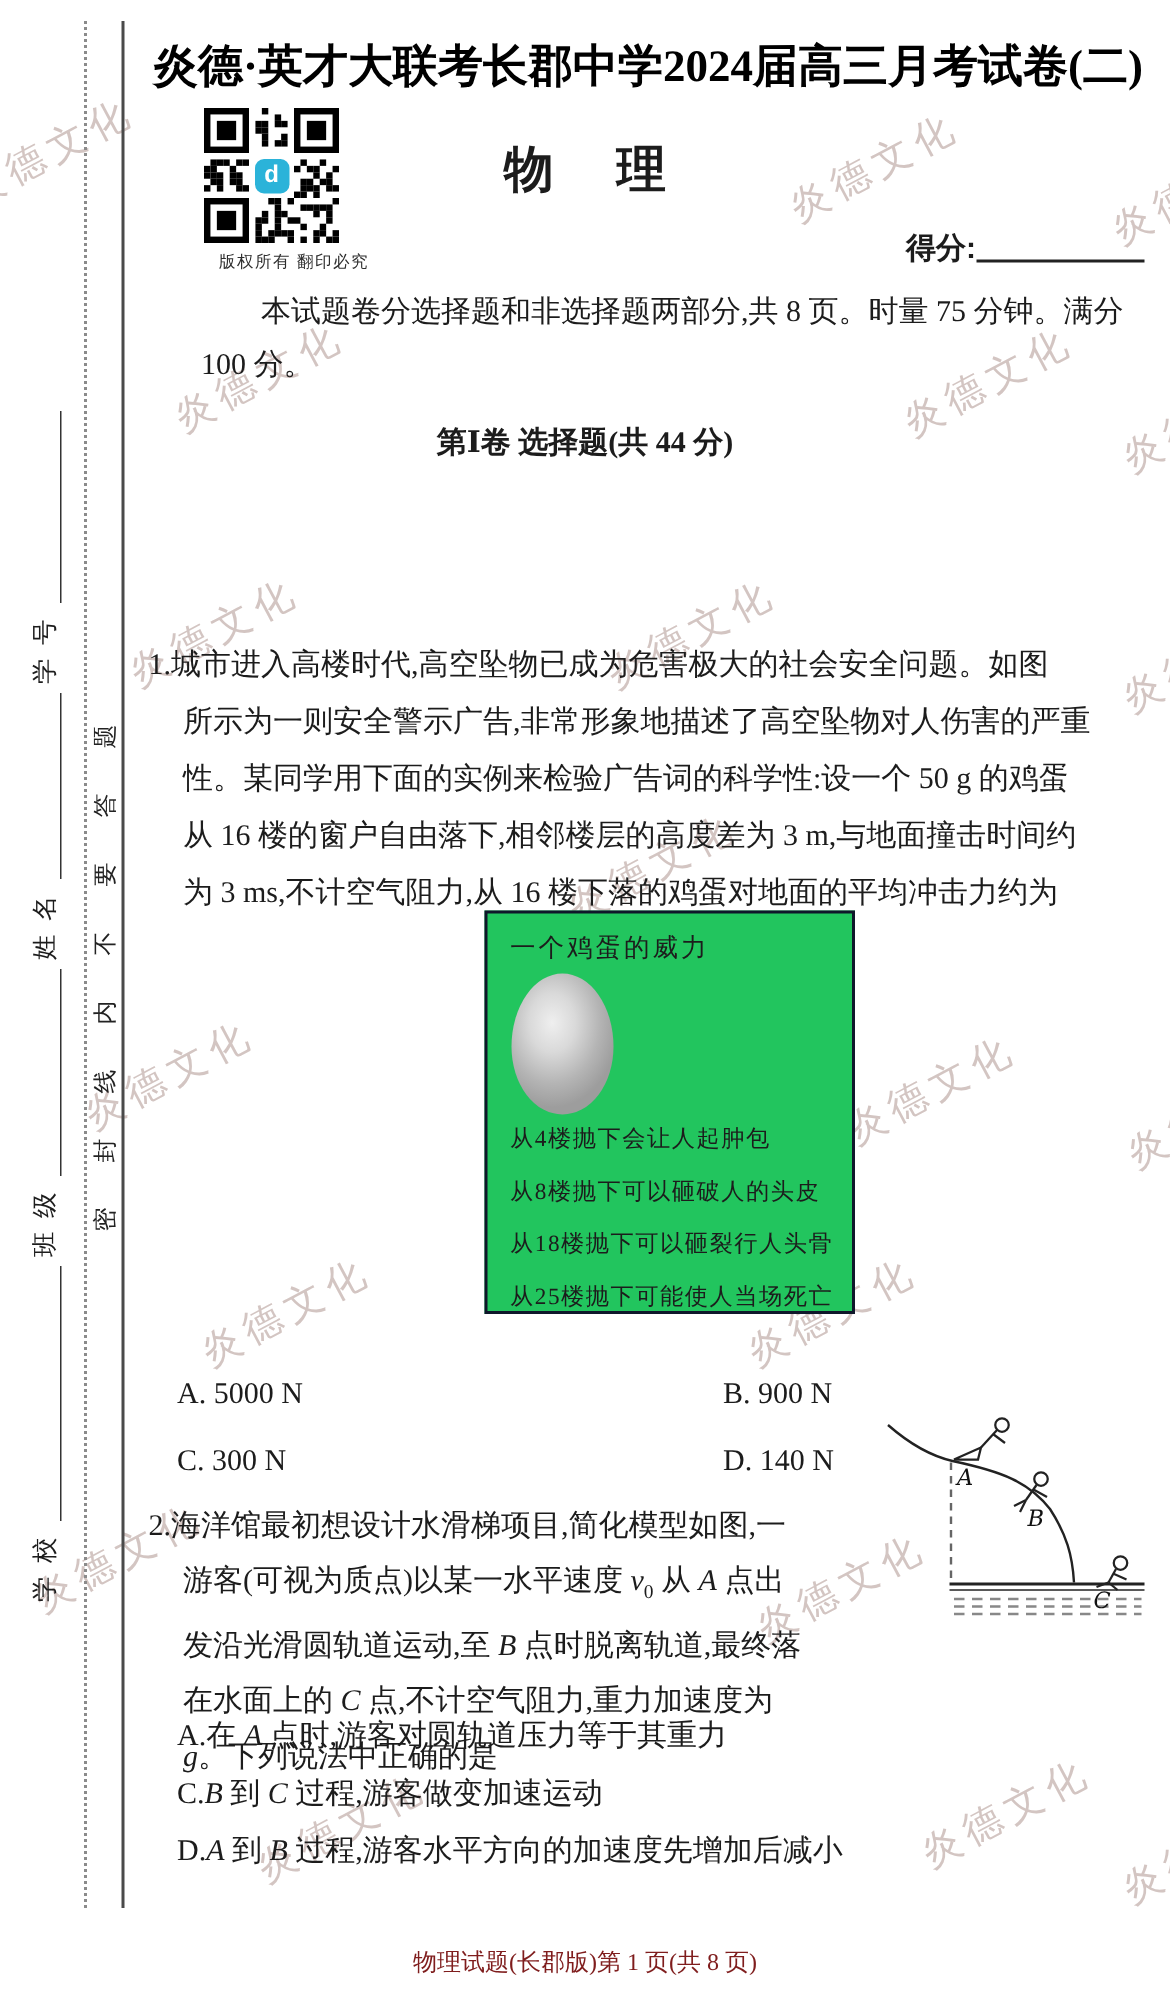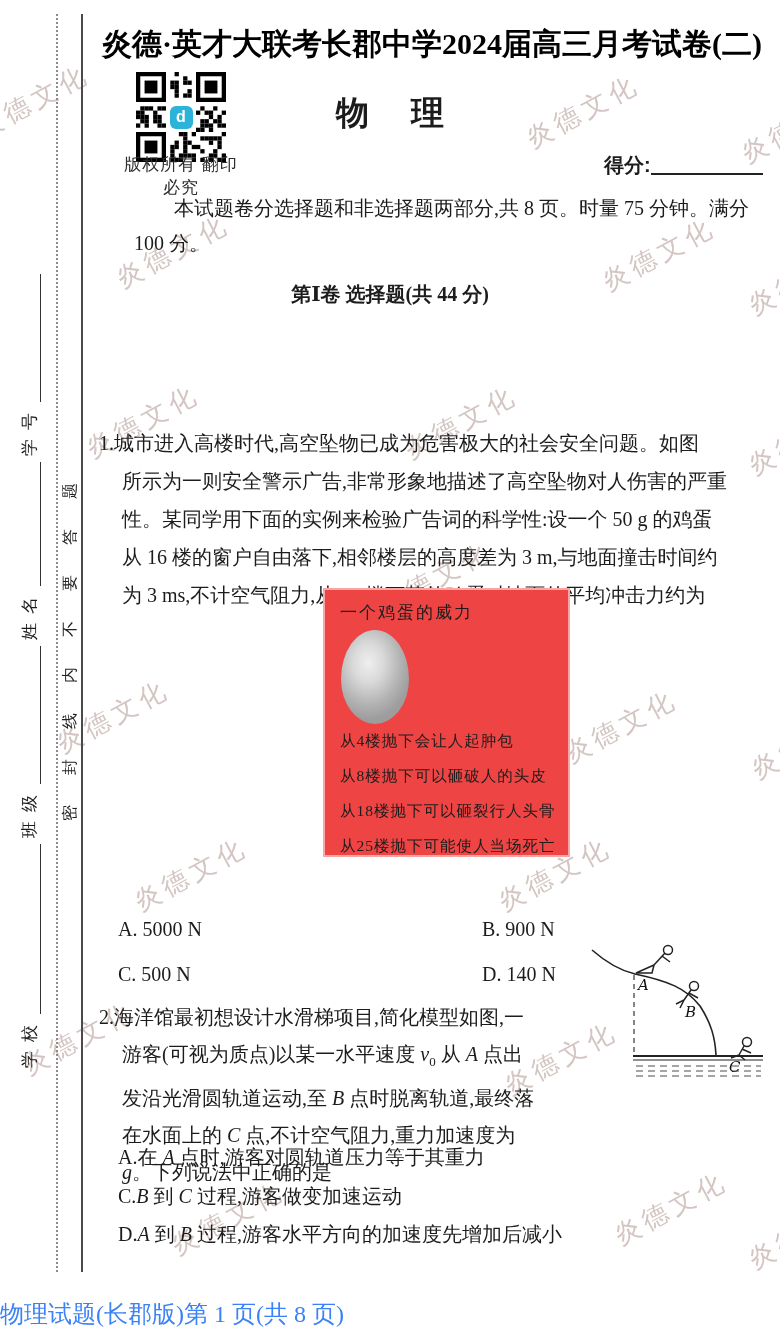--- a/index.html
+++ b/index.html
@@ -27,52 +27,52 @@
   
   .main-title { position:absolute; left:92px; right:8px; top:24px; text-align:center;
                 font-size:30px; font-weight:bold; color:#000; }
   .subject-title { position:absolute; left:0; right:0; top:91px; text-align:center;
                 font-size:33px; font-weight:bold; letter-spacing:42px; text-indent:42px; }
   .qr-box { position:absolute; left:136px; top:72px; width:90px; height:90px; }
   .qr-logo { position:absolute; left:50%; top:50%; transform:translate(-50%,-50%);
              width:28px; height:28px; background:#fff; display:flex; align-items:center; justify-content:center; }
   .qr-logo-d { width:23px; height:23px; border-radius:6px; background:#2bb3d9; color:#fff;
              font:bold 16px "Liberation Sans",sans-serif; display:flex; align-items:center; justify-content:center; }
-  .qr-caption { position:absolute; left:116px; top:153px; width:130px; text-align:center;
-             font-size:17px; color:#2e2e2e; font-family:"Liberation Sans",sans-serif; letter-spacing:1px; }
+  .qr-caption { position:absolute; left:116px; top:167px; width:130px; text-align:right;
+             font-size:11px; color:#2e2e2e; font-family:"Liberation Sans",sans-serif; letter-spacing:1px; }
   .score { position:absolute; left:604px; top:152px; font-size:20px; font-weight:bold;
              font-family:"Liberation Sans",sans-serif; }
   .score-blank { display:inline-block; width:112px; height:21px; border-bottom:2px solid #222; vertical-align:-3px; }
   
   .intro { position:absolute; left:95px; top:191px; width:676px; font-size:20px; line-height:35px; text-indent:2em;margin-left:39px; }
   .section-heading { position:absolute; left:0; right:0; top:281px; text-align:center; font-size:20px; font-weight:bold; }
   .choice-header { position:absolute; left:95px; top:339px; width:680px; font-size:20px; line-height:31px; }
   .q1 { position:absolute; left:99px; top:424px; width:672px; font-size:20px; line-height:38px;
         padding-left:23px; text-indent:-23px; }
   .q2 { position:absolute; left:99px; top:951px; width:515px; font-size:20px; line-height:37px;
         padding-left:23px; text-indent:-23px;margin-top:48px; }
   i { font-style:italic; }
   sub { font-size:0.65em; }
   
-  .fig { position:absolute; left:323px; top:588px; width:243px; height:265px; border:2px solid #fca5a5; background:#ef4444; }
+  .fig { position:absolute; left:323px; top:607px; width:243px; height:265px; border:2px solid #0f172a; background:#22c55e; }
   .fig-title { margin:11px 0 0 15px; font-size:17px; letter-spacing:2px; }
   .egg { position:absolute; left:16px; top:40px; width:68px; height:94px; border-radius:50% 50% 50% 50% / 52% 52% 48% 48%;
          background:radial-gradient(ellipse 65% 60% at 40% 35%, #efefef 0%, #d9d9d9 35%, #b4b4b4 72%, #9d9d9d 100%); }
   .fig-lines { position:absolute; left:15px; top:133px; font-size:15.5px; line-height:35px; letter-spacing:1px; }
   
   .opt { position:absolute; font-size:20px; white-space:nowrap;margin-top:36px; }
   #q1a { left:118px; top:882px; }  #q1b { left:482px; top:882px; }
   #q1c { left:118px; top:927px; }  #q1d { left:482px; top:927px; }
   .q2opts { position:absolute; left:118px; top:1138px; font-size:20px; }
   .q2opts .optline { line-height:38.5px; white-space:nowrap;font-family:Liberation Serif, serif; }
   
   .q2-fig { position:absolute; left:590px; top:938px; width:190px; height:150px; }
   .q2-fig text { font-family:"DejaVu Serif",serif; font-style:italic; font-size:15px; fill:#111; }
   
-  .footer { position:absolute; left:0; right:0; top:1298px; font-size:24px; color:#3b82f6; }
+  .footer { position:absolute; left:0; right:0; top:1298px; text-align:center; font-size:16px; color:#7f1d1d; }
 </style>
 </head>
 <body>
 
 <div class="page">
 
   <div id="wm-layer">
       <span class="wm" style="left: -30px; top: 115px;">炎德文化</span>
       <span class="wm" style="left: 520px; top: 125px;">炎德文化</span>
       <span class="wm" style="left: 735px; top: 140px;">炎德文化</span>
@@ -242,21 +242,21 @@
     <div class="q1">1.城市进入高楼时代,高空坠物已成为危害极大的社会安全问题。如图<br>所示为一则安全警示广告,非常形象地描述了高空坠物对人伤害的严重<br>性。某同学用下面的实例来检验广告词的科学性:设一个 50 g 的鸡蛋<br>从 16 楼的窗户自由落下,相邻楼层的高度差为 3 m,与地面撞击时间约<br>为 3 ms,不计空气阻力,从 16 楼下落的鸡蛋对地面的平均冲击力约为</div>
 
     <div class="fig">
       <div class="fig-title">一个鸡蛋的威力</div>
       <div class="egg"></div>
       <div class="fig-lines">从4楼抛下会让人起肿包<br>从8楼抛下可以砸破人的头皮<br>从18楼抛下可以砸裂行人头骨<br>从25楼抛下可能使人当场死亡</div>
     </div>
 
     <span class="opt" id="q1a">A. 5000 N</span>
     <span class="opt" id="q1b">B. 900 N</span>
-    <span class="opt" id="q1c">C. 500 N</span>
+    <span class="opt" id="q1c">C. 300 N</span>
     <span class="opt" id="q1d">D. 140 N</span>
 
     <div class="q2">2.海洋馆最初想设计水滑梯项目,简化模型如图,一<br>游客(可视为质点)以某一水平速度 <i>v</i><sub>0</sub> 从 <i>A</i> 点出<br>发沿光滑圆轨道运动,至 <i>B</i> 点时脱离轨道,最终落<br>在水面上的 <i>C</i> 点,不计空气阻力,重力加速度为<br><i>g</i>。下列说法中正确的是</div>
 
     <svg class="q2-fig" viewBox="0 0 190 150">
 
       <path d="M 2,12 C 18,26 32,33 45,36 C 78,43 96,50 110,68 C 121,85 125,99 126,117" fill="none" stroke="#222" stroke-width="1.6"></path>
 
       <line x1="44" y1="37" x2="44" y2="117" stroke="#666" stroke-width="1.6" stroke-dasharray="5,4"></line>
 

